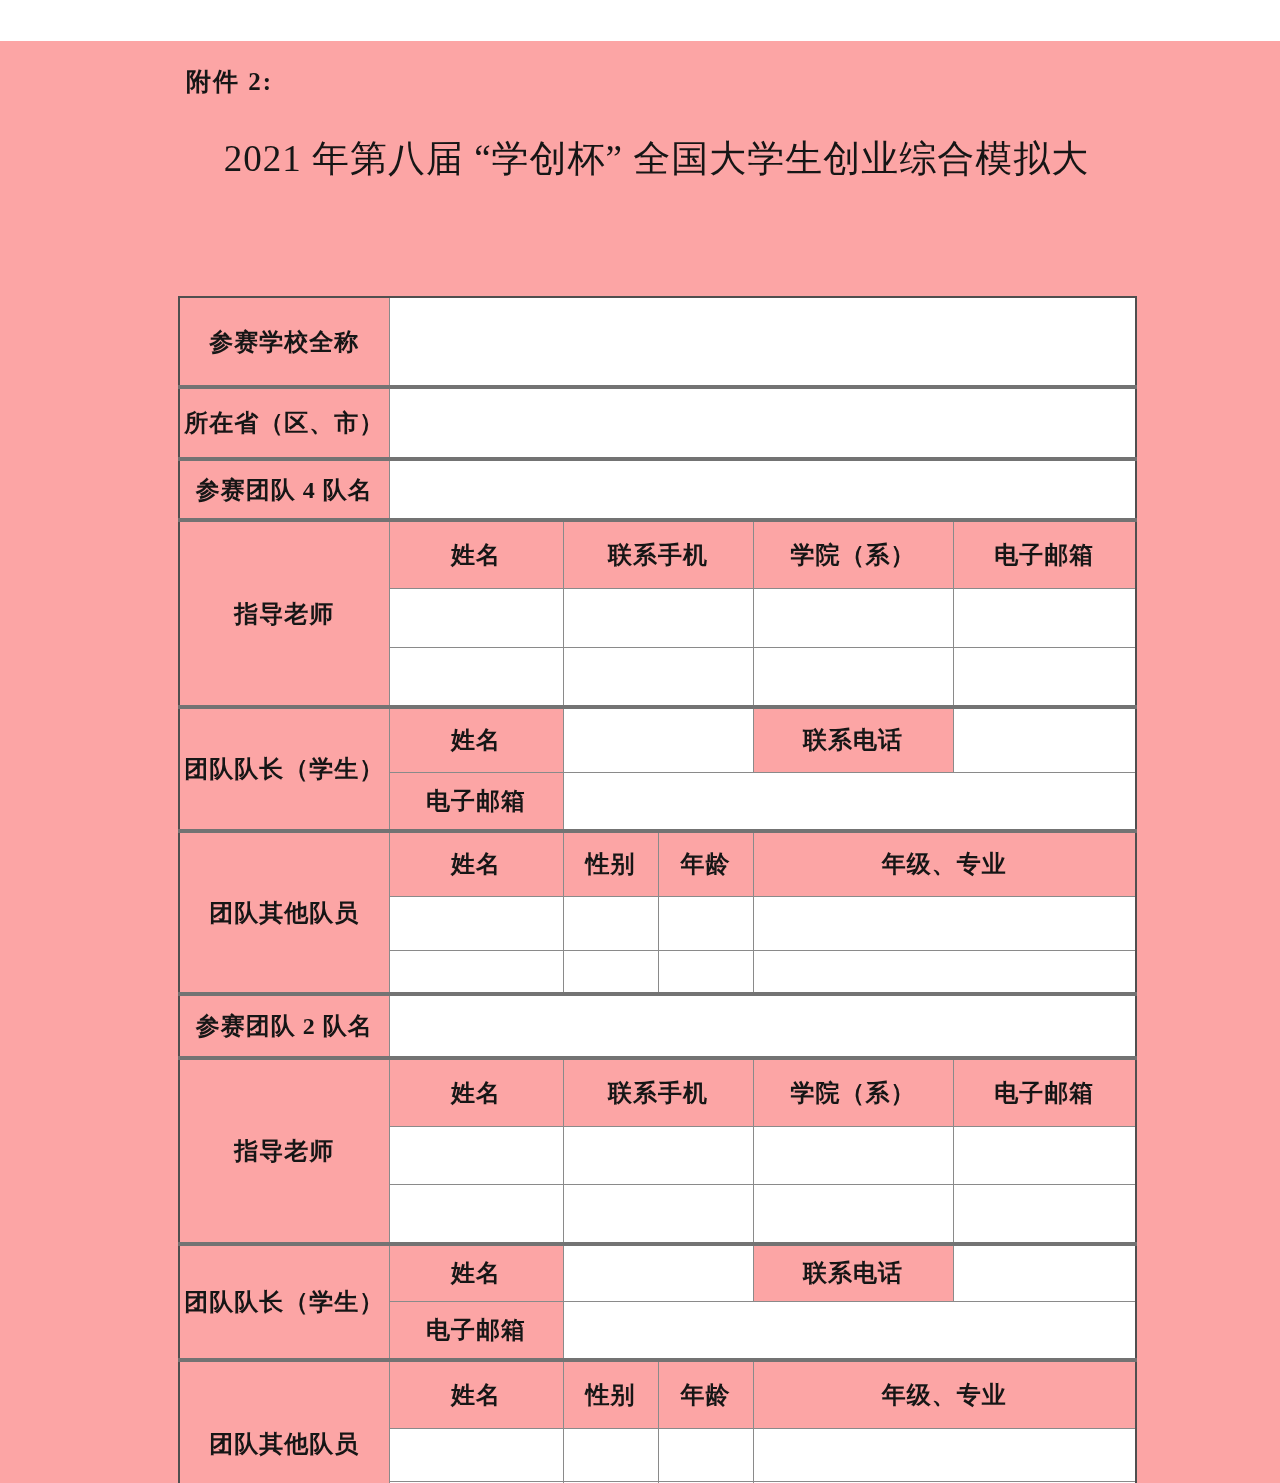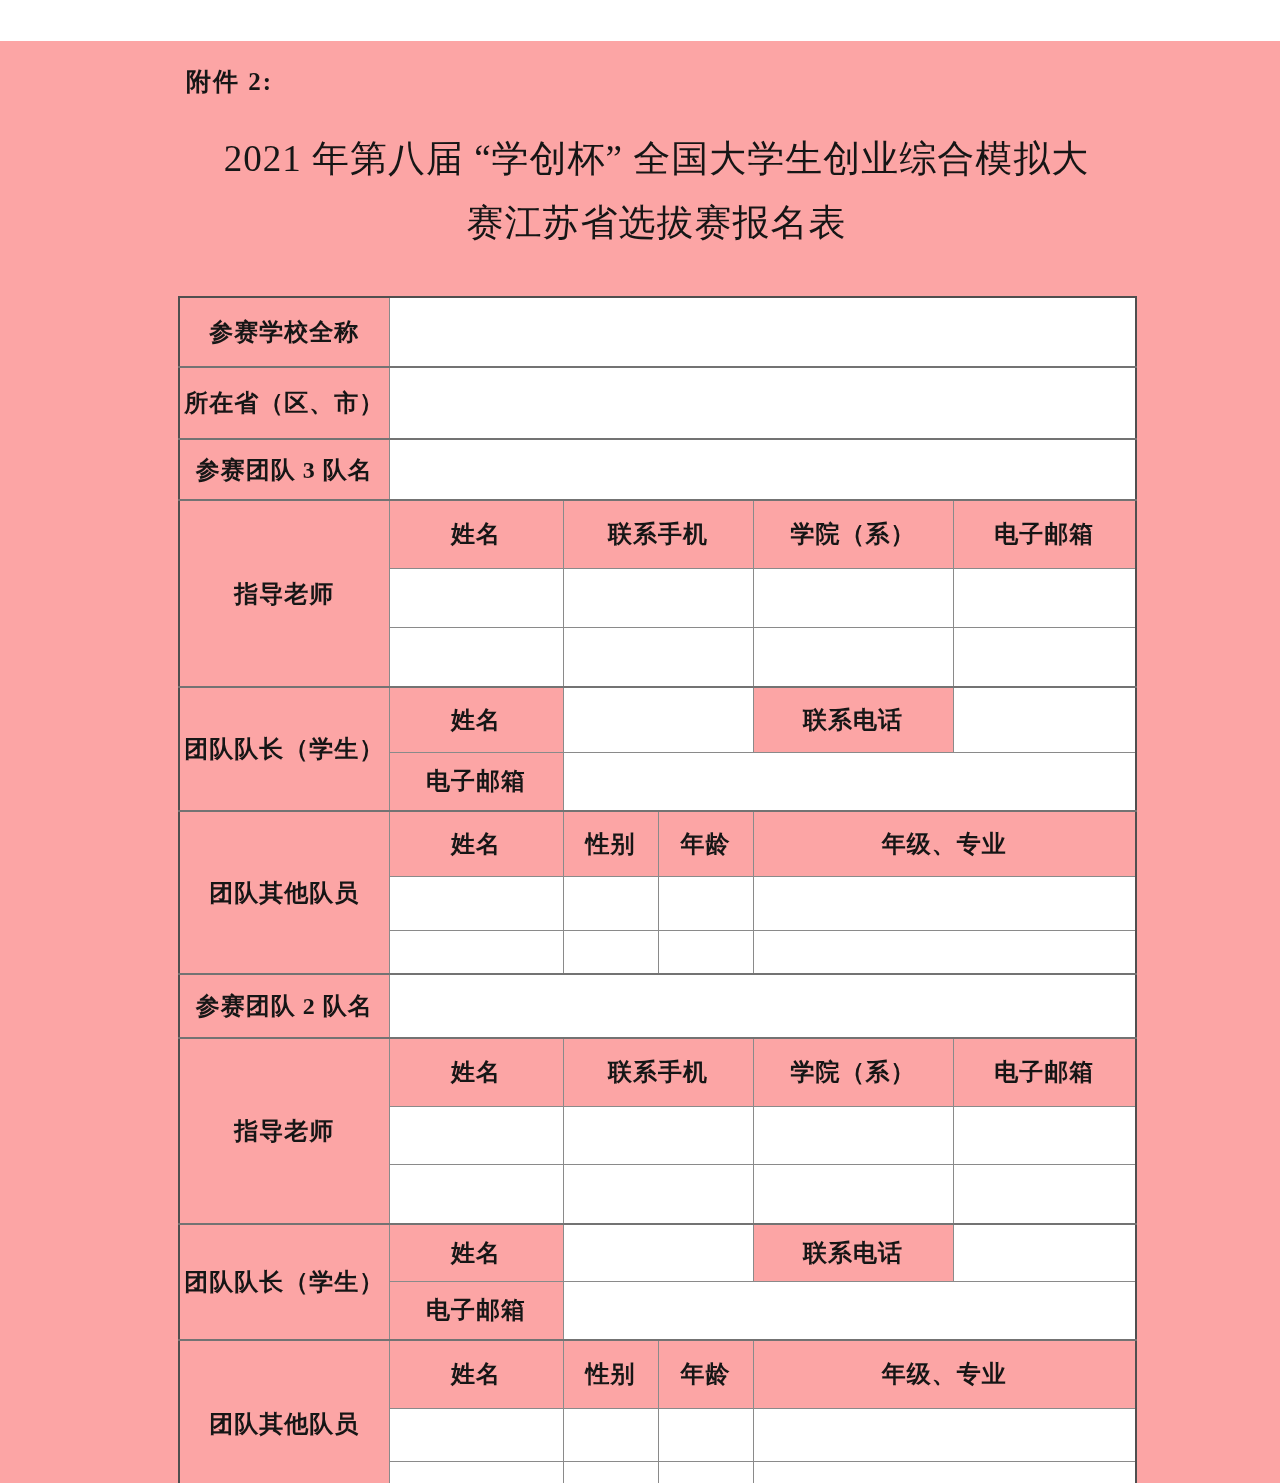--- a/index.html
+++ b/index.html
@@ -48,59 +48,58 @@
     border: 1px solid #8a8a8a;
     text-align: center;
     vertical-align: middle;
     font-size: 24px;
     font-weight: bold;
     letter-spacing: 1px;
     padding: 0 4px;
     overflow: hidden;
     white-space: nowrap;
   }
-  .form-table tr.sep td { border-top: 2px solid #737373; }
+  .form-table tr.sep td { border-top: 4px solid #737373; }
   .form-table tr:first-child td { border-top: 2px solid #4f4f4f; }
   .form-table td.blank { background: #ffffff; }
 </style>
 </head>
 <body>
 
 <div class="page">
 
   <div class="attachment">附件 2:</div>
 
   <h1 class="doc-title">
     <span>2021 年第八届 “学创杯” 全国大学生创业综合模拟大</span>
-    <span>赛江苏省选拔赛报名表</span>
   </h1>
 
   <table class="form-table">
     <colgroup>
       <col style="width:210px">
         <col style="width:174px">
         <col style="width:95px">
       <col style="width:95px">
         <col style="width:200px">
         <col style="width:183px">
     </colgroup>
     <tbody>
 
-      <tr style="height:70px">
+      <tr style="height:90px">
         <td>参赛学校全称</td>
         <td class="blank" colspan="5"></td>
       </tr>
 
       <tr class="sep" style="height:72px">
         <td>所在省（区、市）</td>
         <td class="blank" colspan="5"></td>
       </tr>
 
       <tr class="sep" style="height:61px">
-        <td>参赛团队 3 队名</td>
+        <td>参赛团队 4 队名</td>
         <td class="blank" colspan="5"></td>
       </tr>
 
       <tr class="sep" style="height:68px">
         <td rowspan="3">指导老师</td>
         <td>姓名</td>
         <td colspan="2">联系手机</td>
         <td>学院（系）</td>
         <td>电子邮箱</td>
       </tr>

